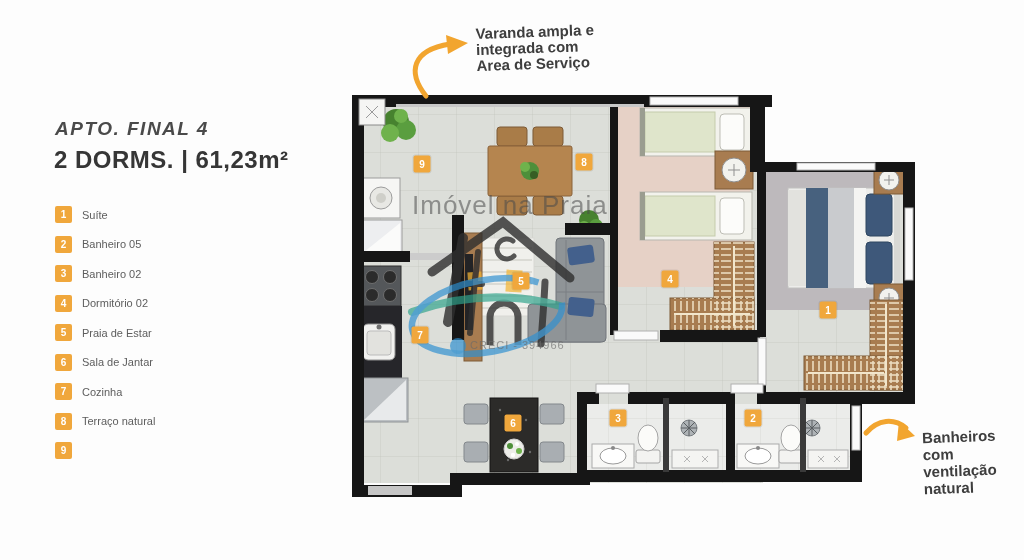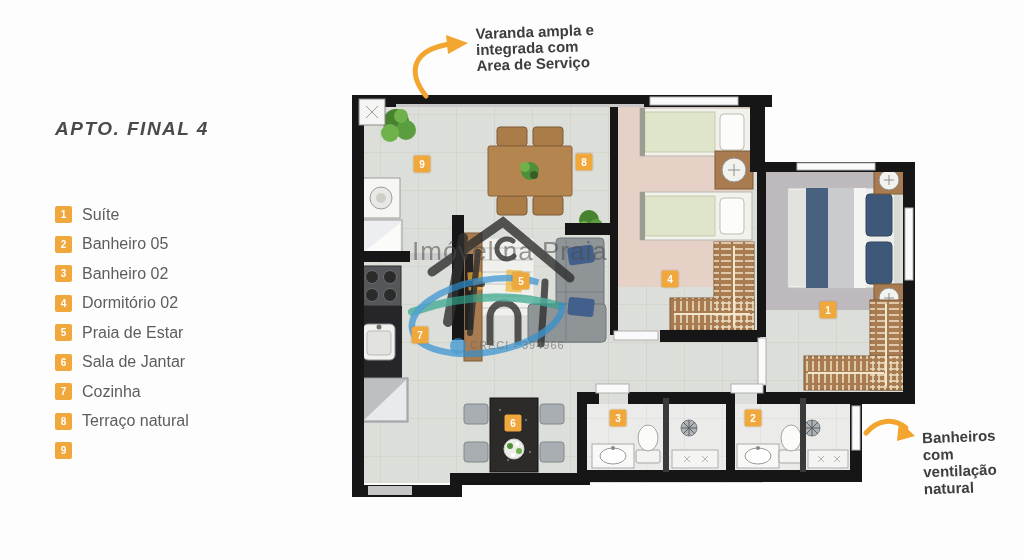--- a/index.html
+++ b/index.html
@@ -7,27 +7,27 @@
          font-family:"Liberation Sans",sans-serif;}
   svg{position:absolute;left:0;top:0;}
   .title{position:absolute;left:55px;top:118px;font-style:italic;font-weight:700;
          font-size:19px;letter-spacing:1.5px;color:#4a4a4a;text-align:right;}
   .subtitle{position:absolute;left:54px;top:146px;font-weight:700;font-size:24px;
             letter-spacing:.5px;color:#363636;}
   .legend{position:absolute;left:55px;top:206px;display:flex;flex-direction:column;gap:12.5px;}
   .legend-row{display:flex;align-items:center;gap:10px;height:17px;}
   .badge{width:17px;height:17px;border-radius:2px;color:#fff;font-size:10px;font-weight:700;
          display:flex;align-items:center;justify-content:center;flex:0 0 17px;}
-  .label{font-size:16px;color:#5d5d5d;}
+  .label{font-size:11px;color:#5d5d5d;}
   .note{position:absolute;font-weight:700;font-size:15px;color:#3e3e3e;line-height:16px;
         transform:rotate(-2deg);white-space:nowrap;}
   .note-varanda{left:476px;top:24px;}
   .note-banheiros{left:923px;top:428px;line-height:17px;}
   .wm-brand{position:absolute;left:412px;top:190px;font-size:26px;letter-spacing:1px;
-            color:rgba(75,75,75,.55);white-space:nowrap;margin-top:46px;}
+            color:rgba(75,75,75,.55);white-space:nowrap;}
   .wm-site{position:absolute;left:344px;top:306px;font-size:23px;letter-spacing:.5px;
            color:rgba(105,105,105,.5);white-space:nowrap;}
   .wm-creci{position:absolute;left:470px;top:339px;font-size:11px;letter-spacing:1px;
             color:rgba(105,105,105,.65);white-space:nowrap;}
   .marker{position:absolute;width:17px;height:17px;border-radius:2px;color:#fff;
           font-size:10px;font-weight:700;display:flex;align-items:center;justify-content:center;
           transform:translate(-50%,-50%);box-shadow:0 0 0 1px rgba(0,0,0,.08);}
 </style>
 </head>
 <body>
@@ -311,20 +311,21 @@
 
     <g>
       <path d="M426 96 C 407 72 412 50 450 44" fill="none" stroke="#F2A52F" stroke-width="5" stroke-linecap="round"></path>
       <polygon points="446,35 468,43 448,54" fill="#F2A52F"></polygon>
       <path d="M866 433 C 878 419 894 418 906 428" fill="none" stroke="#F2A52F" stroke-width="5" stroke-linecap="round"></path>
       <polygon points="899,421 915,436 897,441" fill="#F2A52F"></polygon>
     </g>
   </svg>
 
   <div class="title">APTO. FINAL 4</div>
+  <div class="subtitle">2 DORMS. | 61,23m²</div>
 
   <div class="legend">
     <div class="legend-row">
       <span class="badge" style="background: rgb(240, 167, 60);">1</span>
       <span class="label">Suíte</span>
     </div>
     <div class="legend-row">
       <span class="badge" style="background: rgb(240, 167, 60);">2</span>
       <span class="label">Banheiro 05</span>
     </div>

